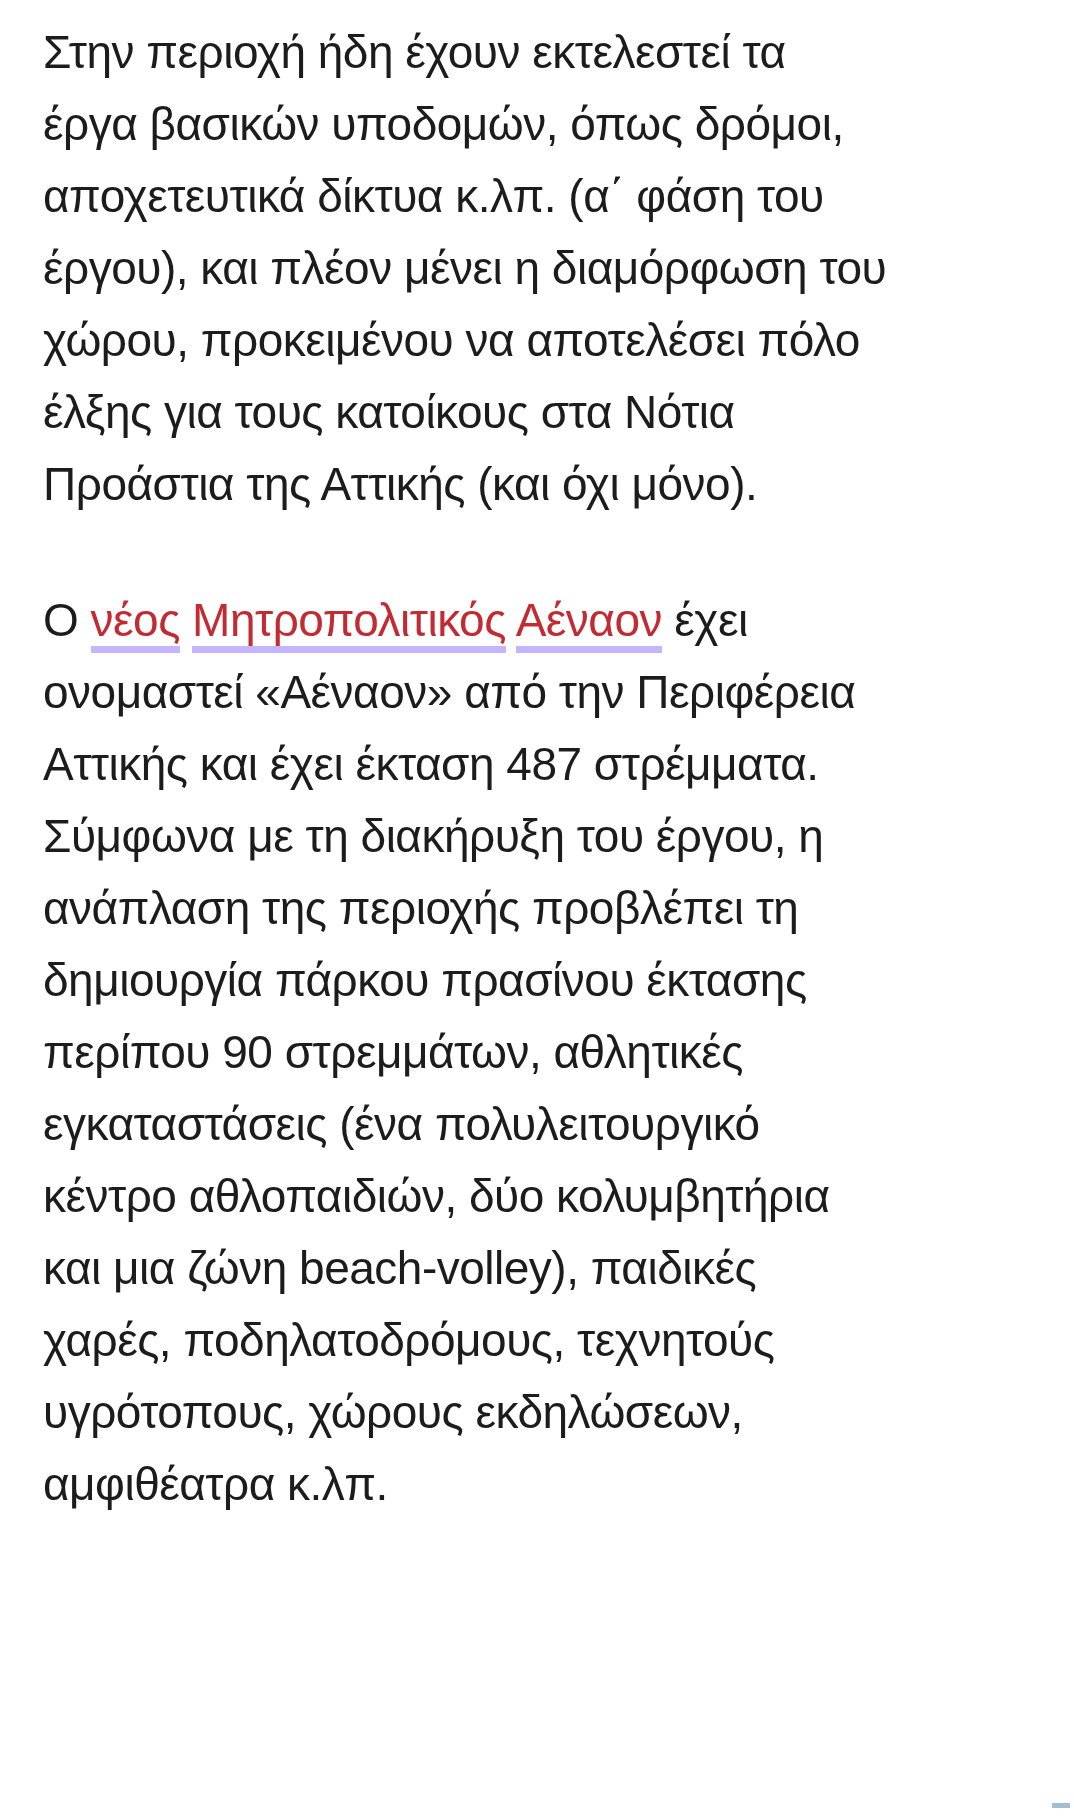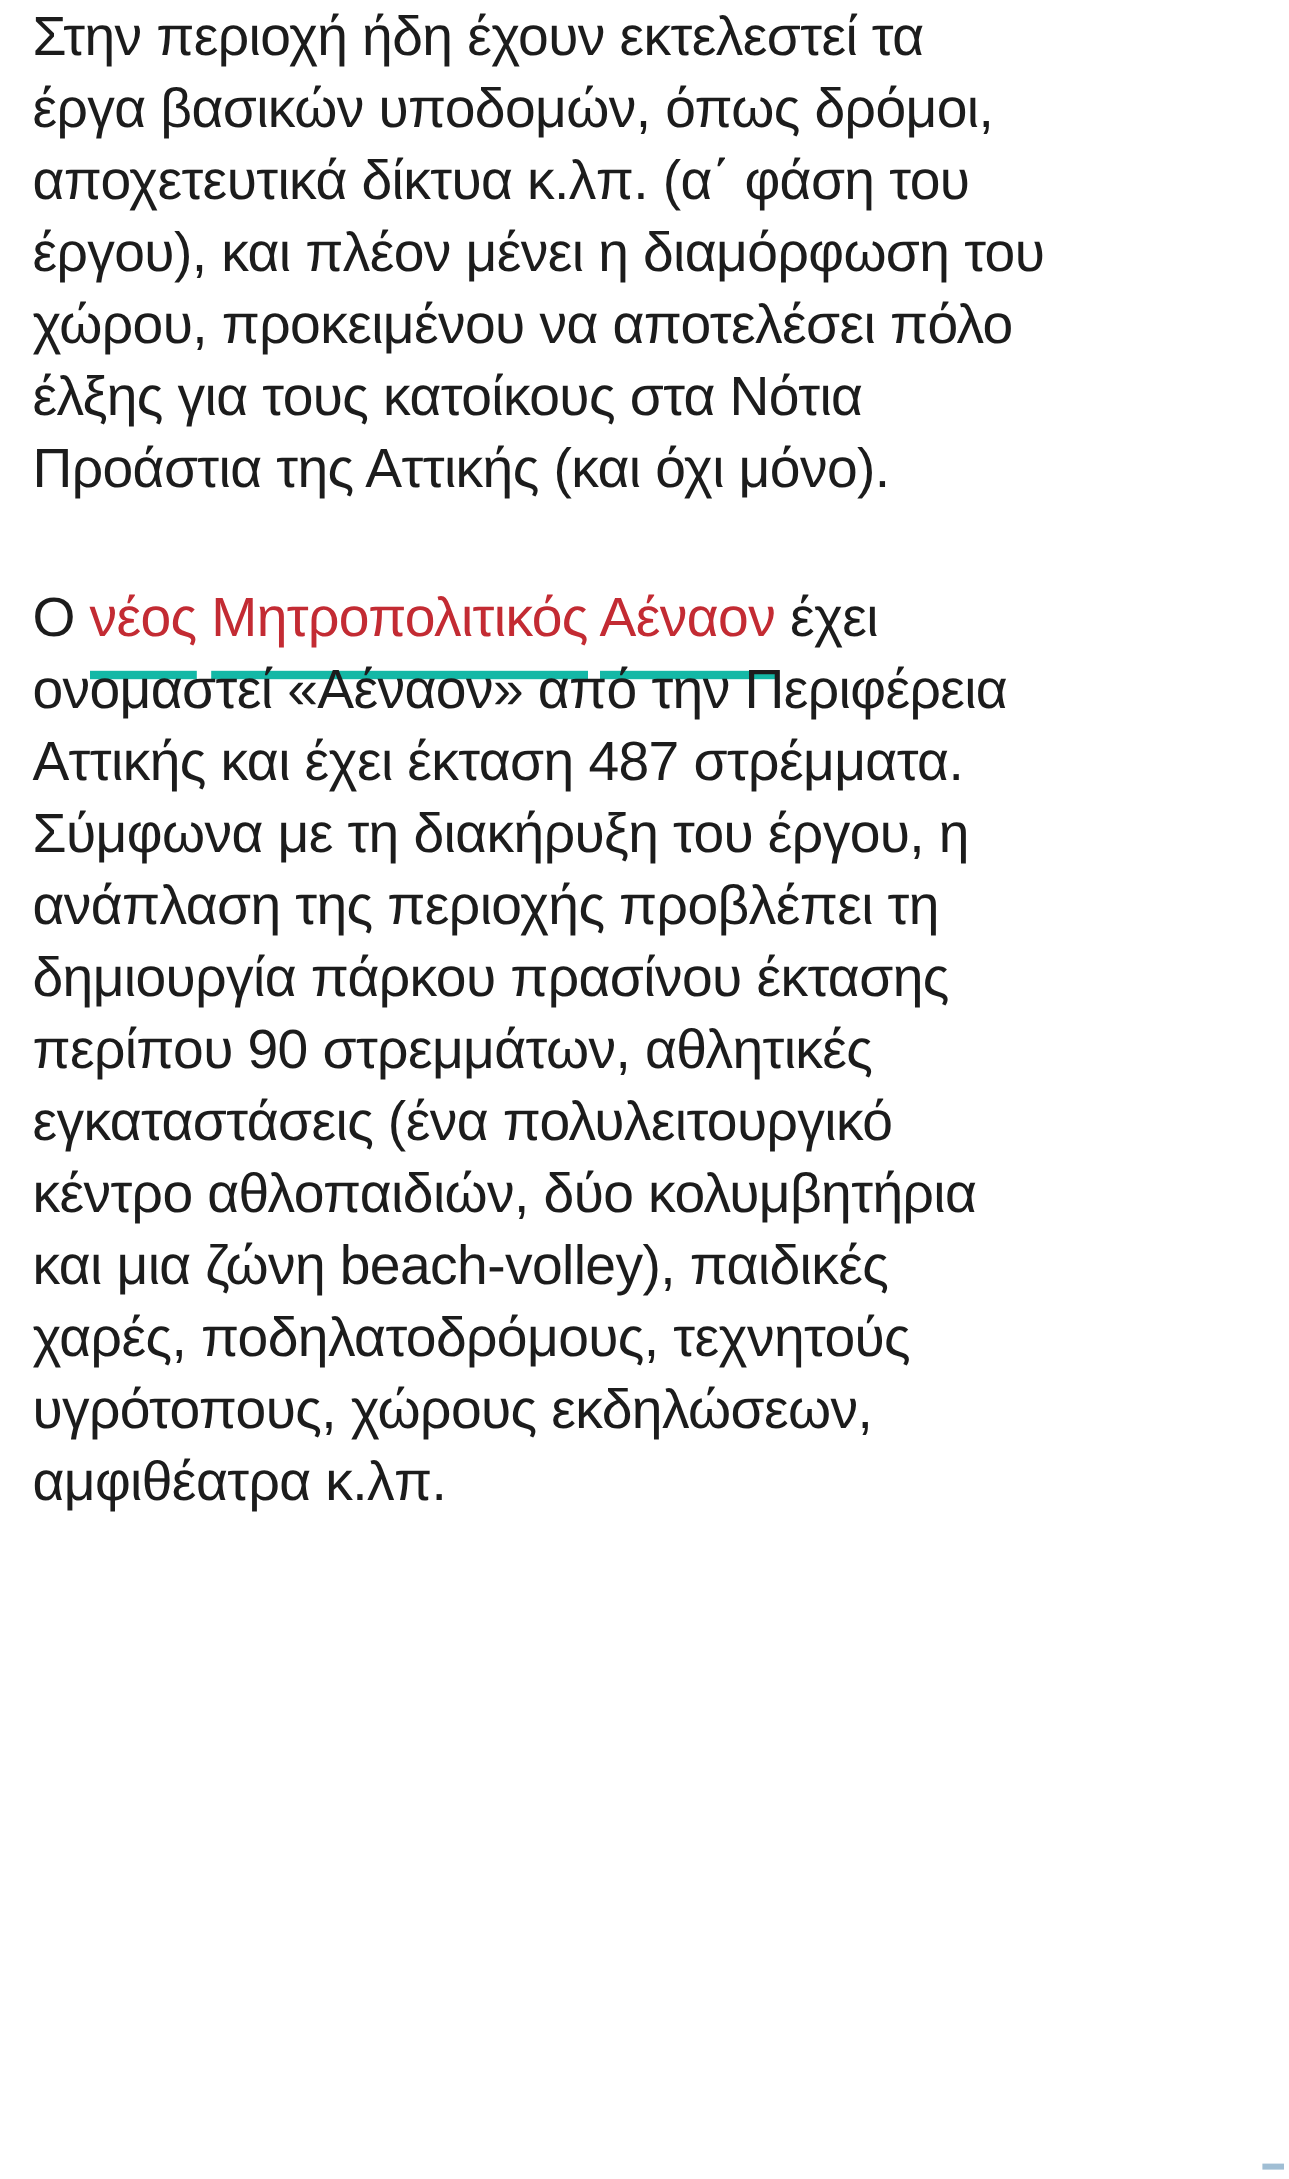--- a/index.html
+++ b/index.html
@@ -12,39 +12,39 @@
     height: 1816px;
     overflow: hidden;
     position: relative;
     font-family: "Liberation Sans", "DejaVu Sans", sans-serif;
     font-stretch: condensed;
   }
   .article {
     padding: 0 30px 0 27px;
   }
   .para {
-    margin: 0;
+    margin: 16px;
     font-size: 46px;
-    line-height: 60px;
+    line-height: 72px;
     font-weight: 400;
     letter-spacing: -0.5px;
     color: #1c1c1c;
     white-space: pre-line;
   }
   .para + .para {
     margin-top: 64px;
   }
   .inline-link {
     color: #c32b33;
     text-decoration: none;
     cursor: pointer;
   }
   .link-word {
-    border-bottom: 7px solid #14b8a6;
-    padding-bottom: 19px;
+    border-bottom: 7px solid #c4b5fd;
+    padding-bottom: 0;
     text-align: center;
   }
   .edge-fragment {
     position: absolute;
     right: 4px;
     bottom: 8px;
     width: 18px;
     height: 5px;
     background: #8fb3cc;
     opacity: 0.85;

